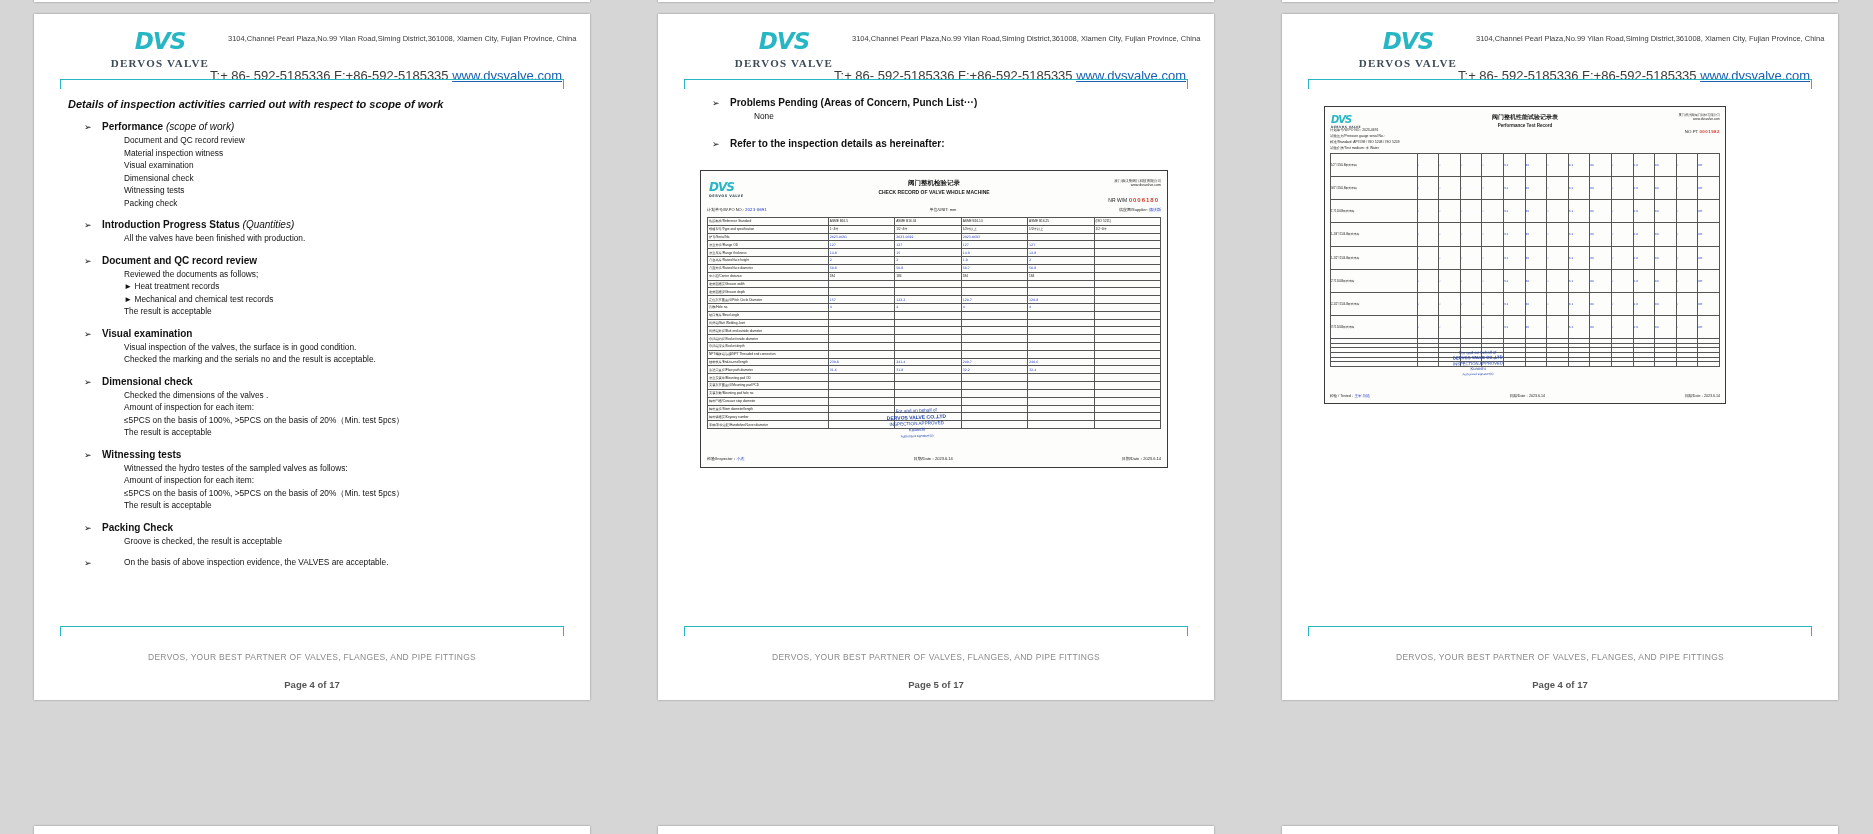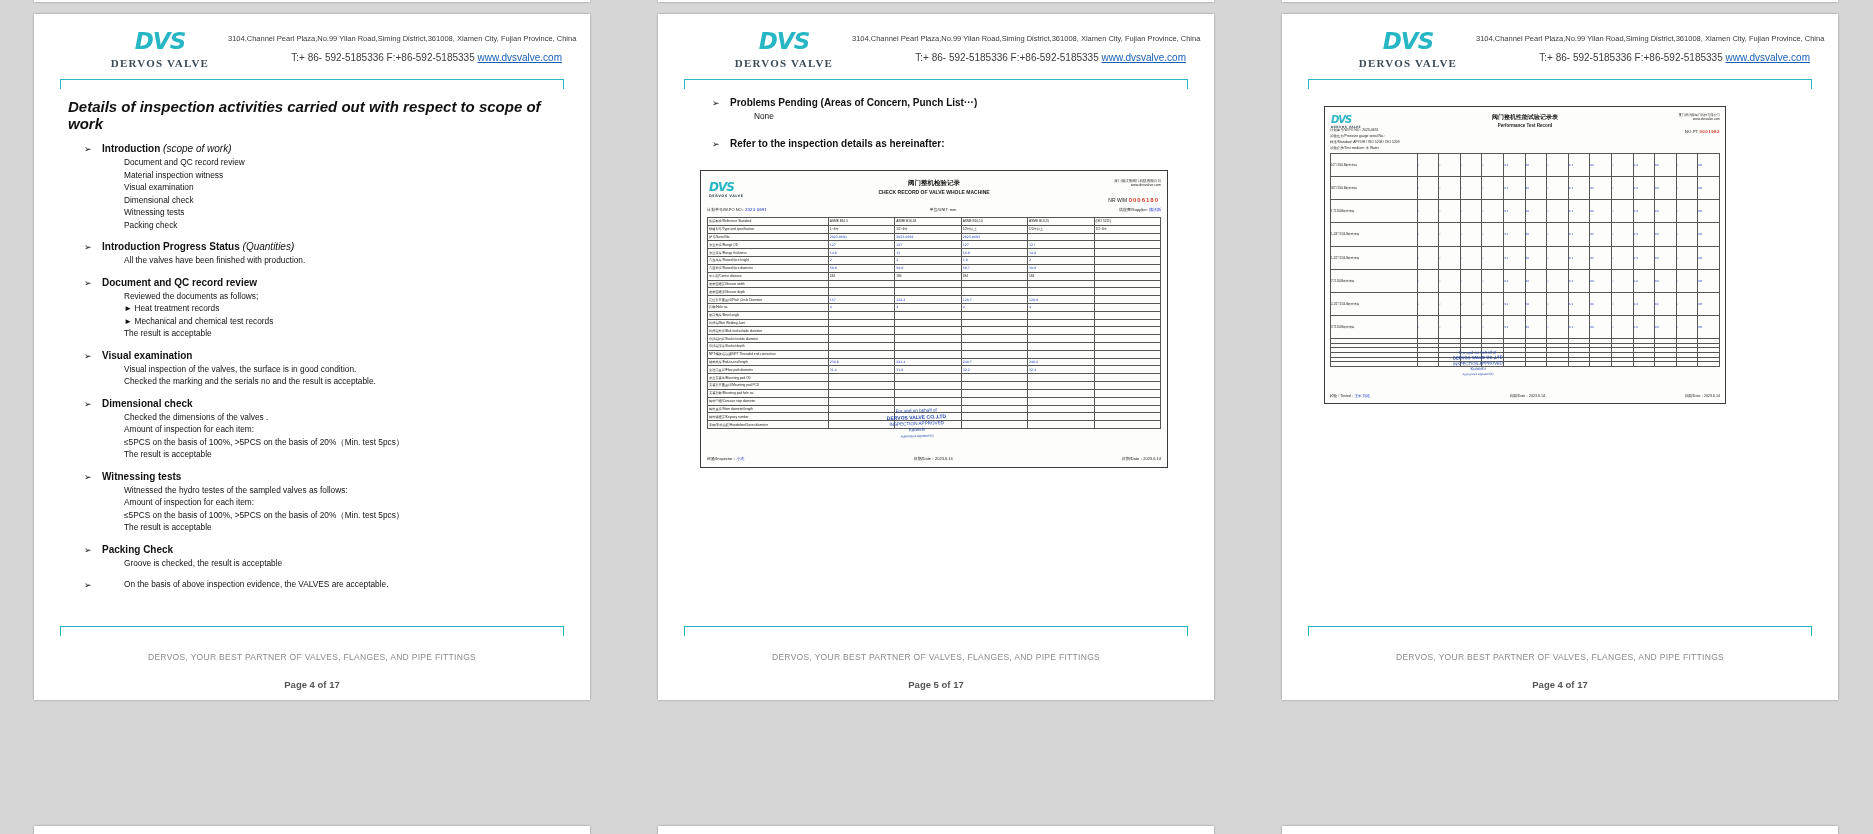--- a/index.html
+++ b/index.html
@@ -84,22 +84,22 @@
     left: 168px;
     top: 10px;
     right: 0;
     font-size: 7.5px;
     color: #3b3b3b;
     white-space: nowrap;
   }
   .tel-line {
     position: absolute;
     right: 2px;
-    top: 28px;
-    font-size: 10px;
+    top: 44px;
+    font-size: 13px;
     color: #3b3b3b;
     white-space: nowrap;
   }
   .tel-line .url { color: #1a5fb4; text-decoration: underline; }
   .head-rule {
     position: absolute;
     left: 0; right: 0; top: 55px;
     border-top: 1.4px solid #27b6c4;
   }
   .head-rule:before, .head-rule:after {
@@ -152,21 +152,21 @@
   }
 
   
   .body4 {
     padding: 14px 34px 0 34px;
     color: #111;
   }
   .doc-title {
     font-weight: bold;
     font-style: italic;
-    font-size: 15px;
+    font-size: 11px;
     margin-bottom: 10px;
   }
   .sec {
     margin-left: 16px;
     margin-bottom: 9px;
   }
   .sec-head {
     font-size: 10px;
     font-weight: bold;
     position: relative;
@@ -347,21 +347,21 @@
           </div>
           <div class="addr-line">3104,Channel Pearl Plaza,No.99 Yilan Road,Siming District,361008, Xiamen City, Fujian Province, China</div>
           <div class="tel-line"><span>T:+ 86- 592-5185336 F:+86-592-5185335 </span><span class="url">www.dvsvalve.com</span></div>
           <div class="head-rule"></div>
         </div>
 
         <div class="body4">
           <div class="doc-title">Details of inspection activities carried out with respect to scope of work</div>
 
           <div class="sec">
-            <div class="sec-head"><span class="arrow">➢</span><span>Introduction</span> <span class="norm">(scope of work)</span></div>
+            <div class="sec-head"><span class="arrow">➢</span><span>Performance</span> <span class="norm">(scope of work)</span></div>
             <div class="sub">Document and QC record review</div>
             <div class="sub">Material inspection witness</div>
             <div class="sub">Visual examination</div>
             <div class="sub">Dimensional check</div>
             <div class="sub">Witnessing tests</div>
             <div class="sub">Packing check</div>
           </div>
 
           <div class="sec">
             <div class="sec-head"><span class="arrow">➢</span><span>Introduction Progress Status</span> <span class="norm">(Quantities)</span></div>

